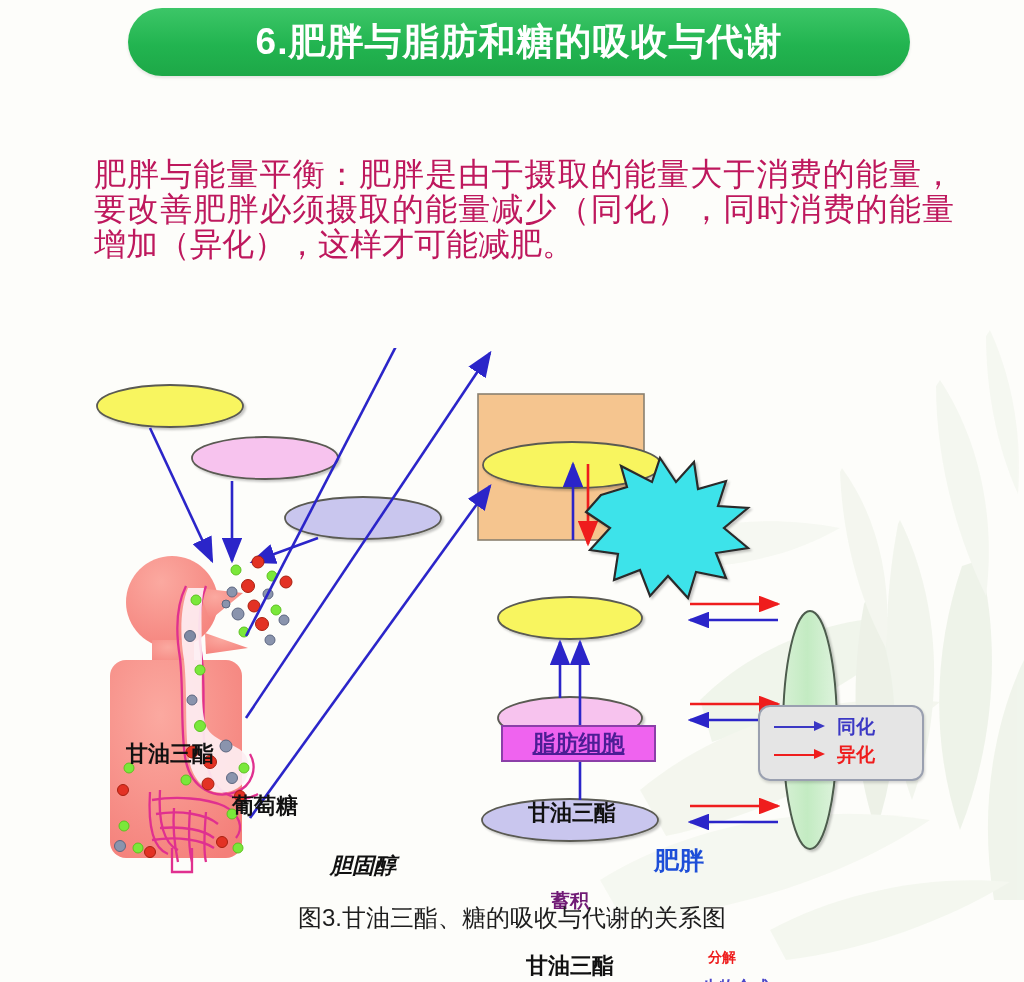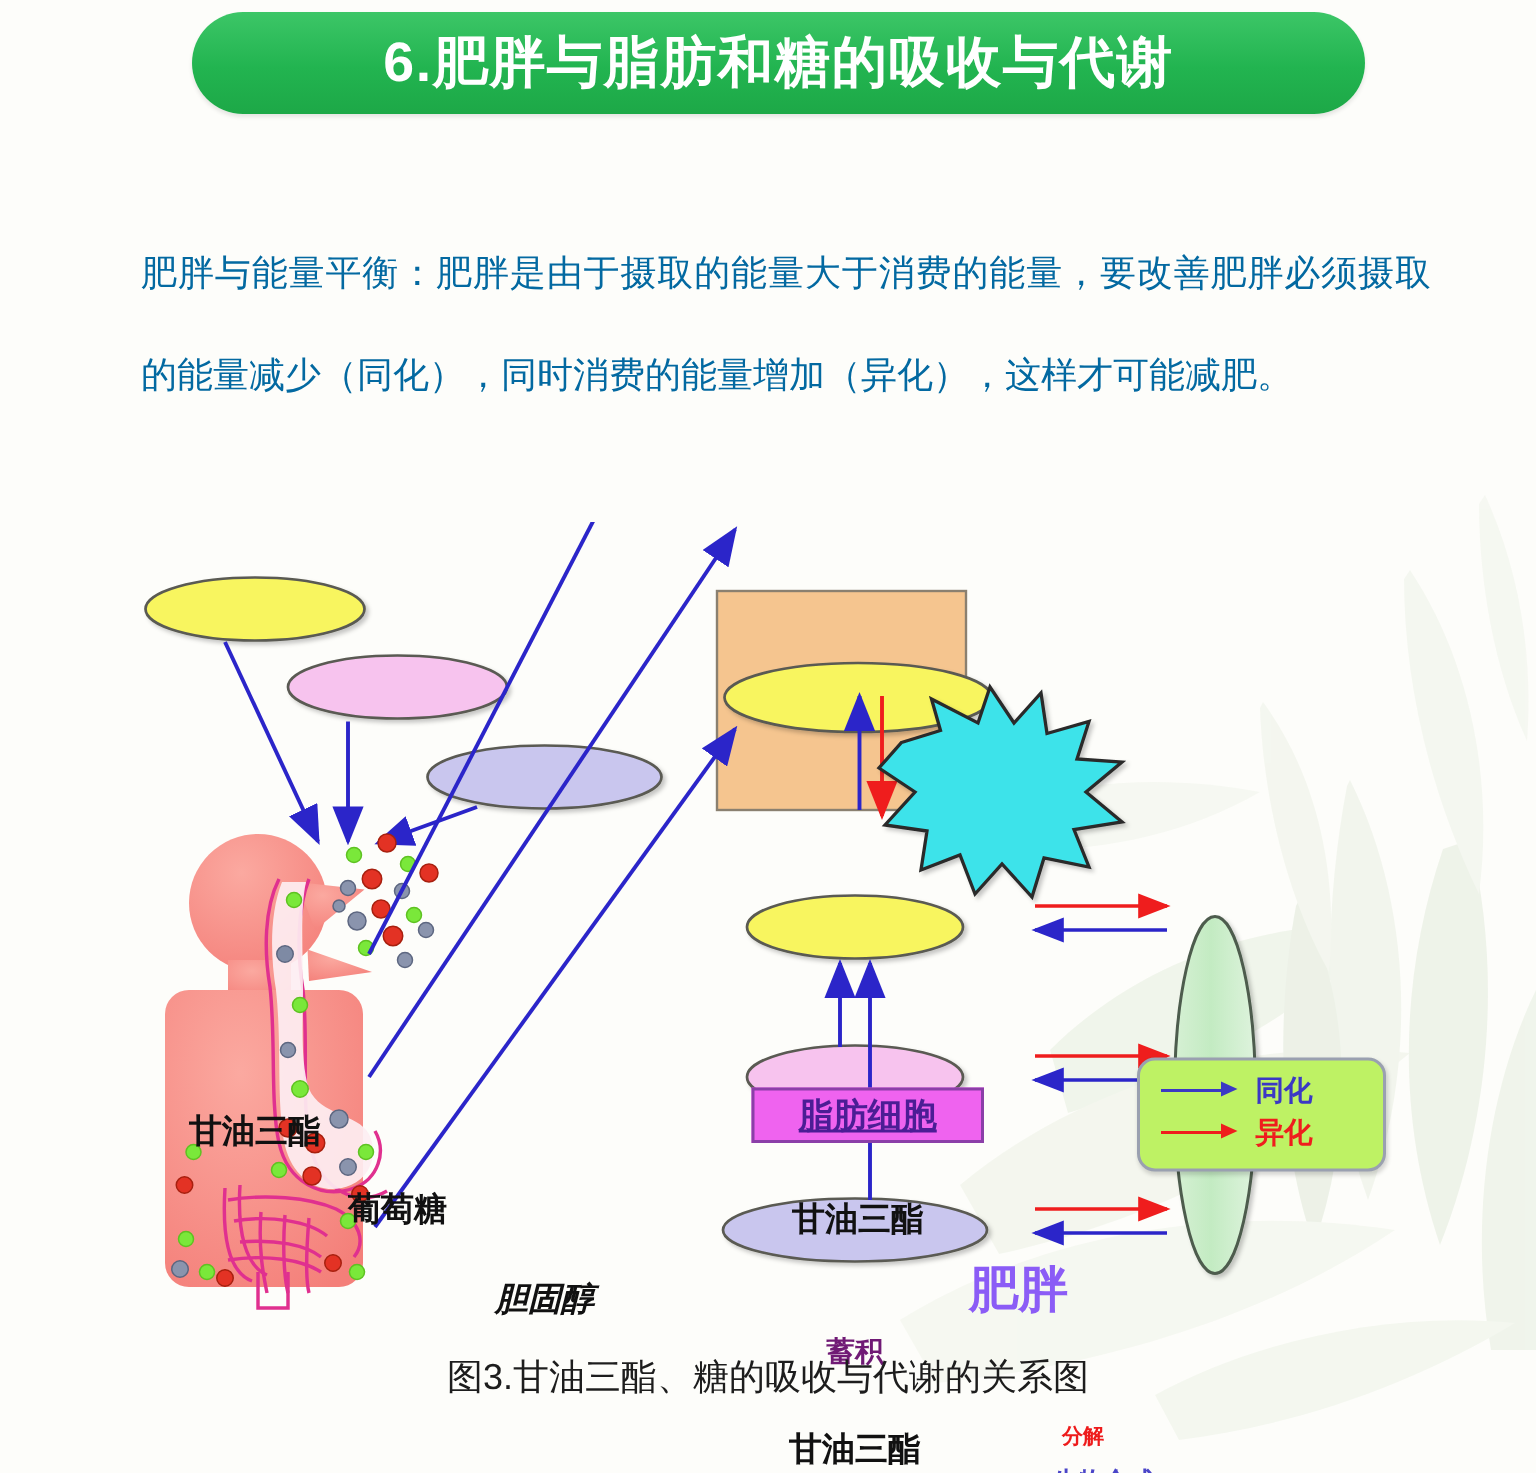--- a/index.html
+++ b/index.html
@@ -53,23 +53,23 @@
     letter-spacing: 1px;
     white-space: nowrap;
   }
 
   
   #body-paragraph {
     position: absolute;
     left: 94px;
     top: 125px;
     width: 860px;
-    font-size: 24px;
-    line-height: 68px;
-    color: #0369a1;
+    font-size: 32px;
+    line-height: 35px;
+    color: #be185d;
     text-align: justify;
     z-index: 3;
   }
 
   
   #figure {
     position: absolute;
     left: 0;
     top: 348px;
     width: 1024px;
@@ -97,21 +97,21 @@
   .anno-blue { color: #701a75; font-size: 19px; margin-left: 27px; }
   .anno-red  { color: #ee1b1b; font-size: 14px; margin-top: 15px; }
   .anno-blue-sm { color: #4a45c8; font-size: 17px; }
 
   #legend-box {
     position: absolute;
     left: 758px;
     top: 357px;
     width: 162px;
     height: 72px;
-    background: #bef264;
+    background: #e5e5e5;
     border: 2px solid #9aa0b0;
     border-radius: 12px;
     box-shadow: 1px 2px 3px rgba(0,0,0,.16);
     z-index: 4;
   }
   .legend-row {
     position: absolute;
     display: flex;
     align-items: center;
     font-size: 19px;
@@ -152,22 +152,22 @@
     font-weight: bold;
     z-index: 6;
     text-decoration: underline;
   }
 
   #obesity-text {
     position: absolute;
     left: 679px;
     top: 512px;
     transform: translate(-50%, -50%);
-    color: #8b5cf6;
-    font-size: 33px;
+    color: #1d4ed8;
+    font-size: 25px;
     font-weight: bold;
     z-index: 7;
   }
 
   #caption {
     position: absolute;
     left: 0;
     top: 902px;
     width: 1024px;
     text-align: center;

